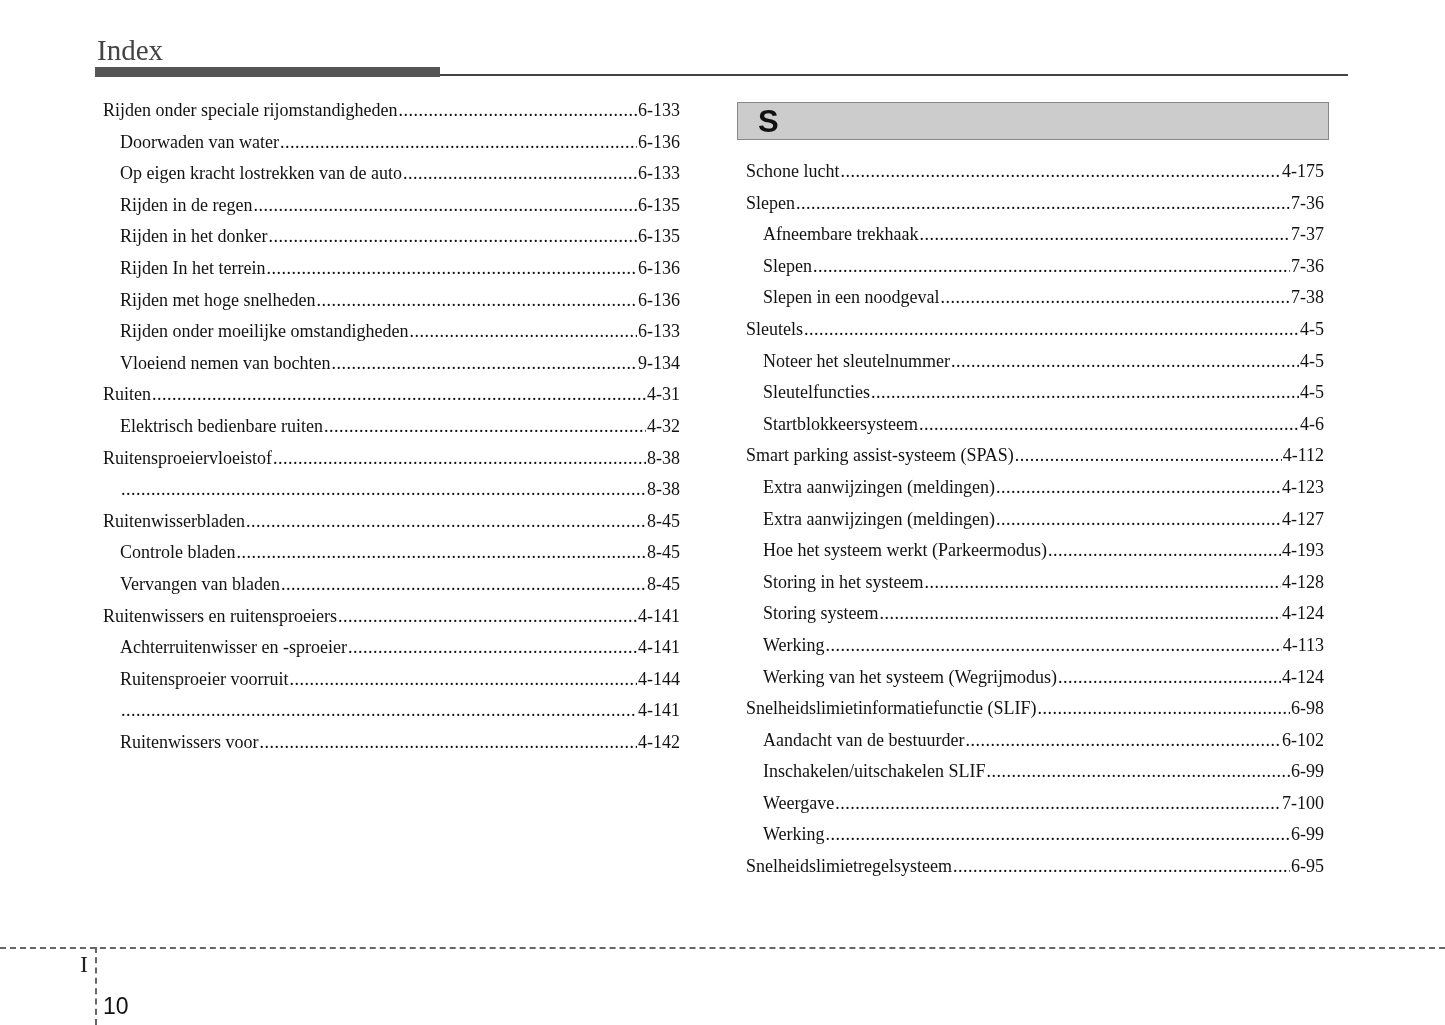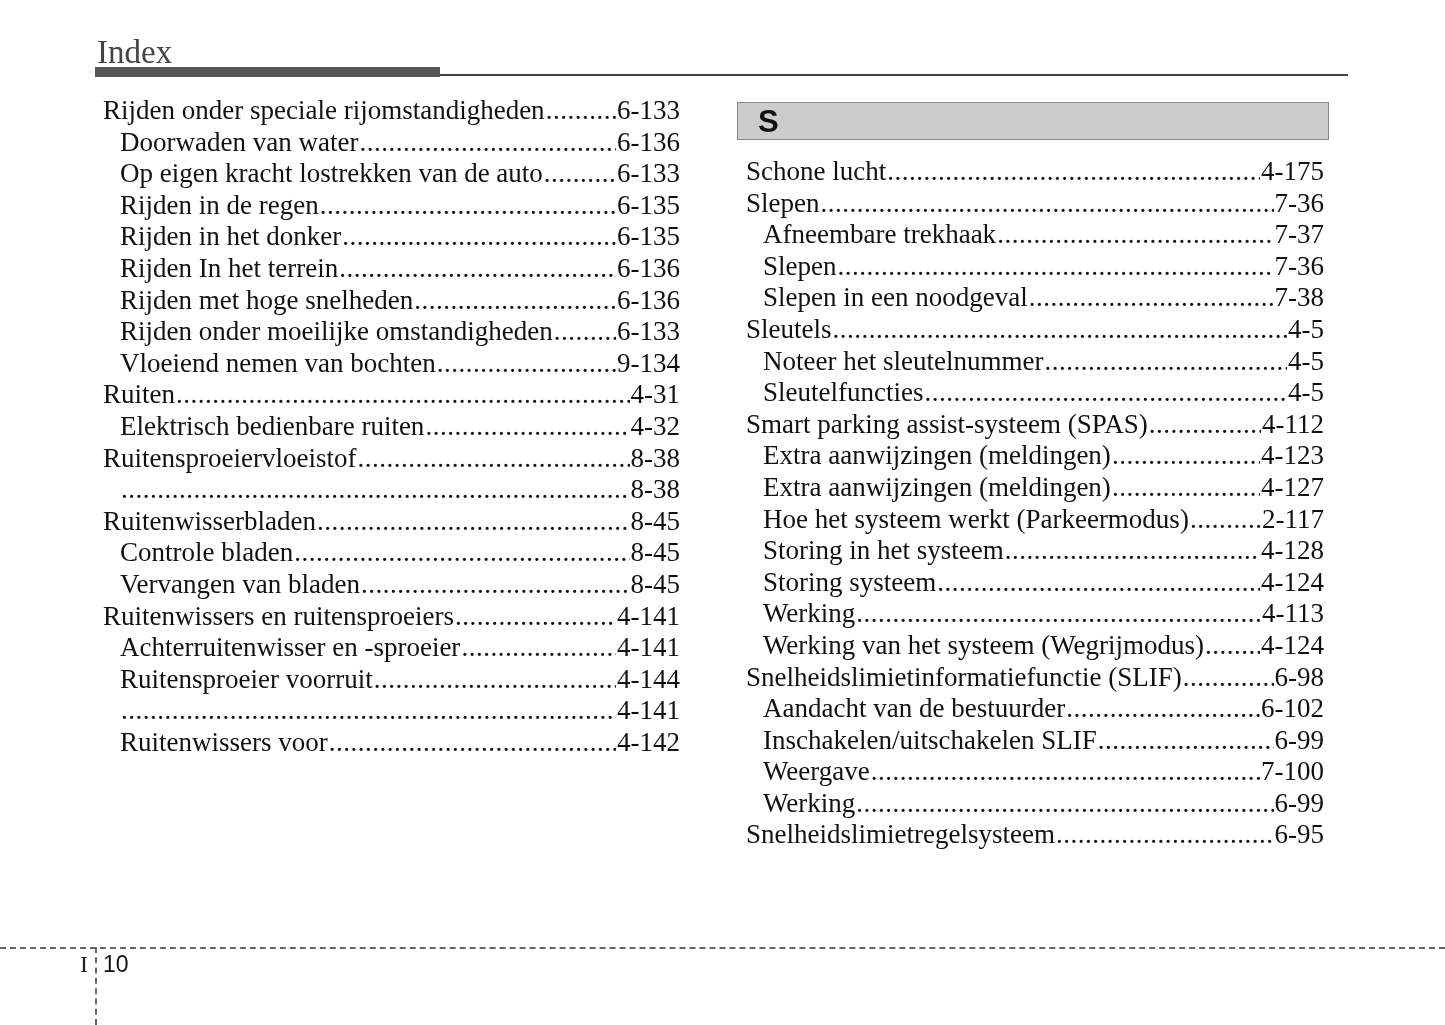--- a/index.html
+++ b/index.html
@@ -1,35 +1,35 @@
 <!DOCTYPE html>
 <html><head>
   <meta charset="utf-8">
   <style>
     html, body { margin:0; padding:0; background:#fff; }
     body { width:1445px; height:1025px; position:relative; overflow:hidden;
       font-family:"Liberation Serif","DejaVu Serif",serif; color:#111; }
-    .title { position:absolute; left:97px; top:34px; font-size:33px; color:#444; }
+    .title { position:absolute; left:97px; top:34px; font-size:29px; color:#444; }
     .rule-thick { position:absolute; left:95px; top:67px; width:345px; height:10px; background:#555; }
     .rule-thin { position:absolute; left:440px; top:74px; width:908px; height:2px; background:#444; }
     .col { position:absolute; }
     .col.left { left:103px; top:95px; width:577px; }
     .col.right { left:746px; top:156px; width:578px; }
-    .entry { display:flex; align-items:flex-end; height:31.6px; font-size:27px; line-height:31.6px; white-space:nowrap; overflow:hidden; }
+    .entry { display:flex; align-items:flex-end; height:31.6px; font-size:18px; line-height:31.6px; white-space:nowrap; overflow:hidden; }
     .entry.sub { padding-left:17px; }
     .entry .label { flex:0 0 auto; }
     .entry .leader { flex:1 1 auto; overflow:hidden; margin:0 1px; }
     .entry .leader::before { content:"................................................................................................................................................................"; letter-spacing:0.5px; }
     .entry .page { flex:0 0 auto; }
     .section-head { position:absolute; left:737px; top:102px; width:590px; height:36px; background:#cccccc; border:1px solid #888; }
     .section-head span { position:absolute; left:20px; top:1px; font-family:"Liberation Sans","DejaVu Sans",sans-serif; font-weight:bold; font-size:31px; color:#111; }
     .dash-h { position:absolute; left:0; top:947px; width:1445px; border-top:2px dashed #666; }
     .dash-v { position:absolute; left:95px; top:947px; height:78px; border-left:2px dashed #666; }
     .pg-letter { position:absolute; left:80px; top:951px; font-size:24px; color:#222; }
-    .pg-num { position:absolute; left:103px; top:951px; font-family:"Liberation Sans","DejaVu Sans",sans-serif; font-size:23px; color:#111; }
+    .pg-num { position:absolute; left:103px; top:993px; font-family:"Liberation Sans","DejaVu Sans",sans-serif; font-size:23px; color:#111; }
   </style>
 </head>
 <body>
 
 <div class="title">Index</div>
 <div class="rule-thick"></div>
 <div class="rule-thin"></div>
 
 <div class="col left" id="col-left">
     <div class="entry">
@@ -174,39 +174,44 @@
     <div class="entry sub">
       <span class="label">Noteer het sleutelnummer</span>
       <span class="leader"></span>
       <span class="page">4-5</span>
     </div>
     <div class="entry sub">
       <span class="label">Sleutelfuncties</span>
       <span class="leader"></span>
       <span class="page">4-5</span>
     </div>
+    <div class="entry sub">
+      <span class="label">Startblokkeersysteem</span>
+      <span class="leader"></span>
+      <span class="page">4-6</span>
+    </div>
     <div class="entry">
       <span class="label">Smart parking assist-systeem (SPAS)</span>
       <span class="leader"></span>
       <span class="page">4-112</span>
     </div>
     <div class="entry sub">
       <span class="label">Extra aanwijzingen (meldingen)</span>
       <span class="leader"></span>
       <span class="page">4-123</span>
     </div>
     <div class="entry sub">
       <span class="label">Extra aanwijzingen (meldingen)</span>
       <span class="leader"></span>
       <span class="page">4-127</span>
     </div>
     <div class="entry sub">
       <span class="label">Hoe het systeem werkt (Parkeermodus)</span>
       <span class="leader"></span>
-      <span class="page">2-117</span>
+      <span class="page">4-193</span>
     </div>
     <div class="entry sub">
       <span class="label">Storing in het systeem</span>
       <span class="leader"></span>
       <span class="page">4-128</span>
     </div>
     <div class="entry sub">
       <span class="label">Storing systeem</span>
       <span class="leader"></span>
       <span class="page">4-124</span>

